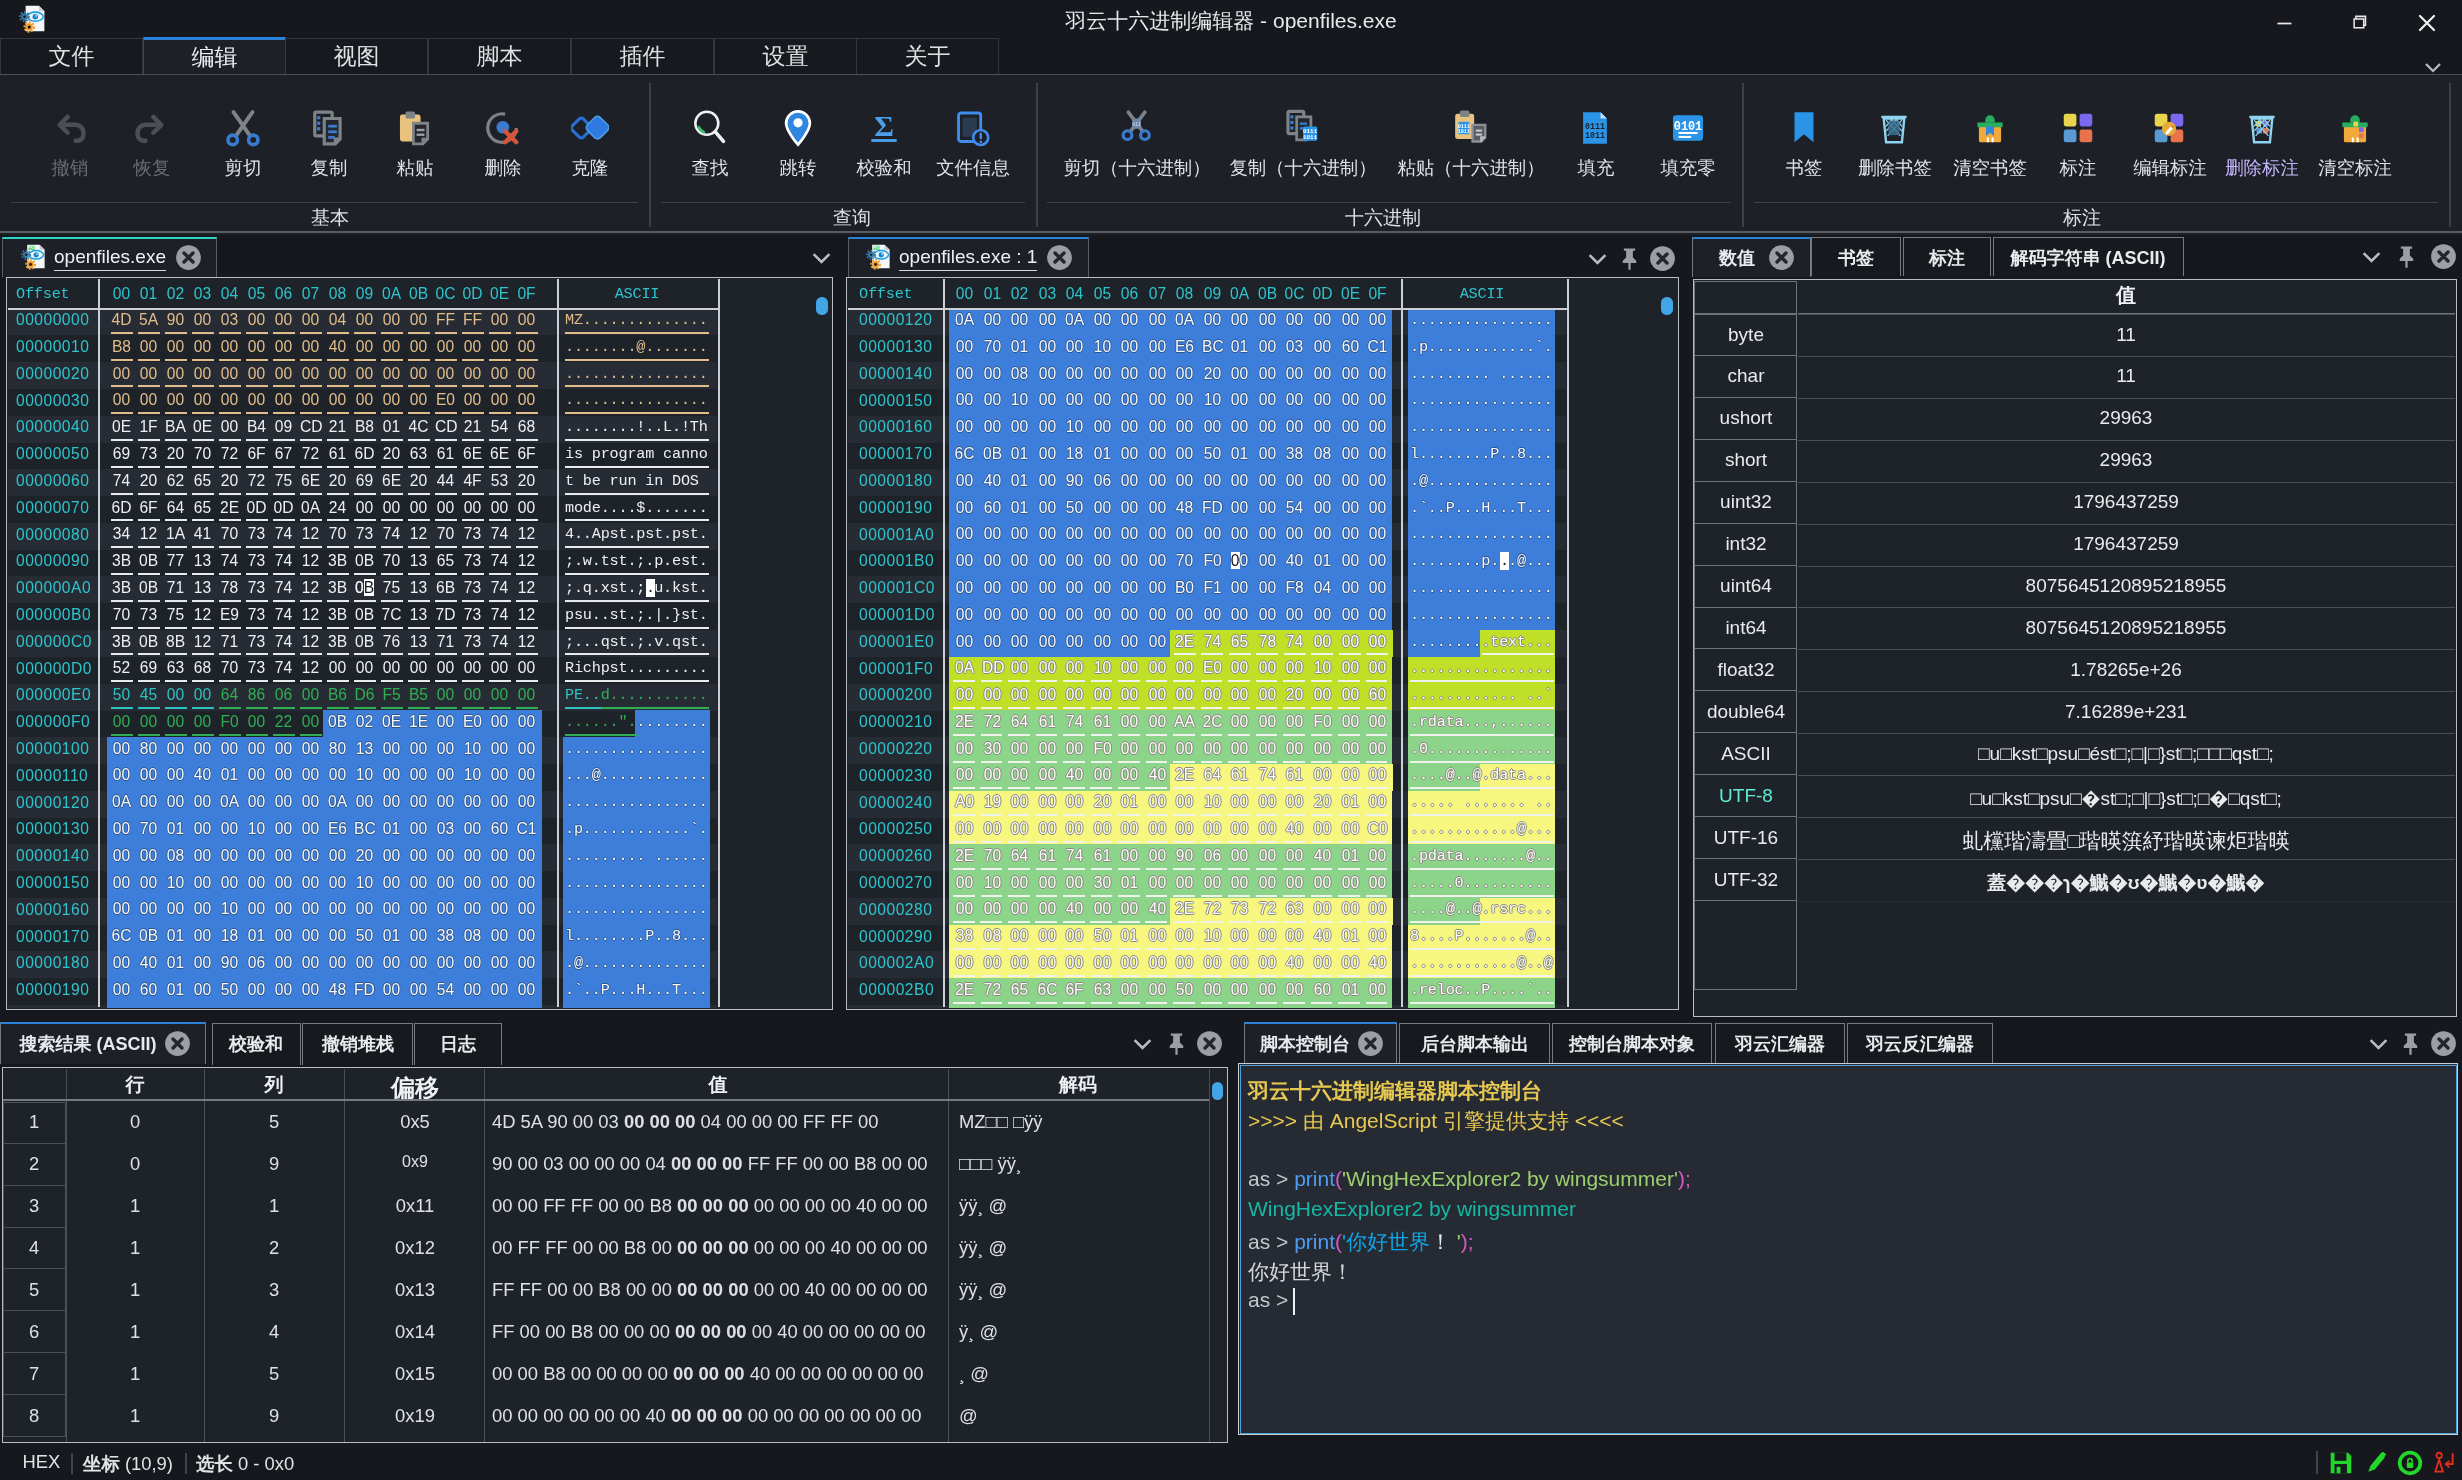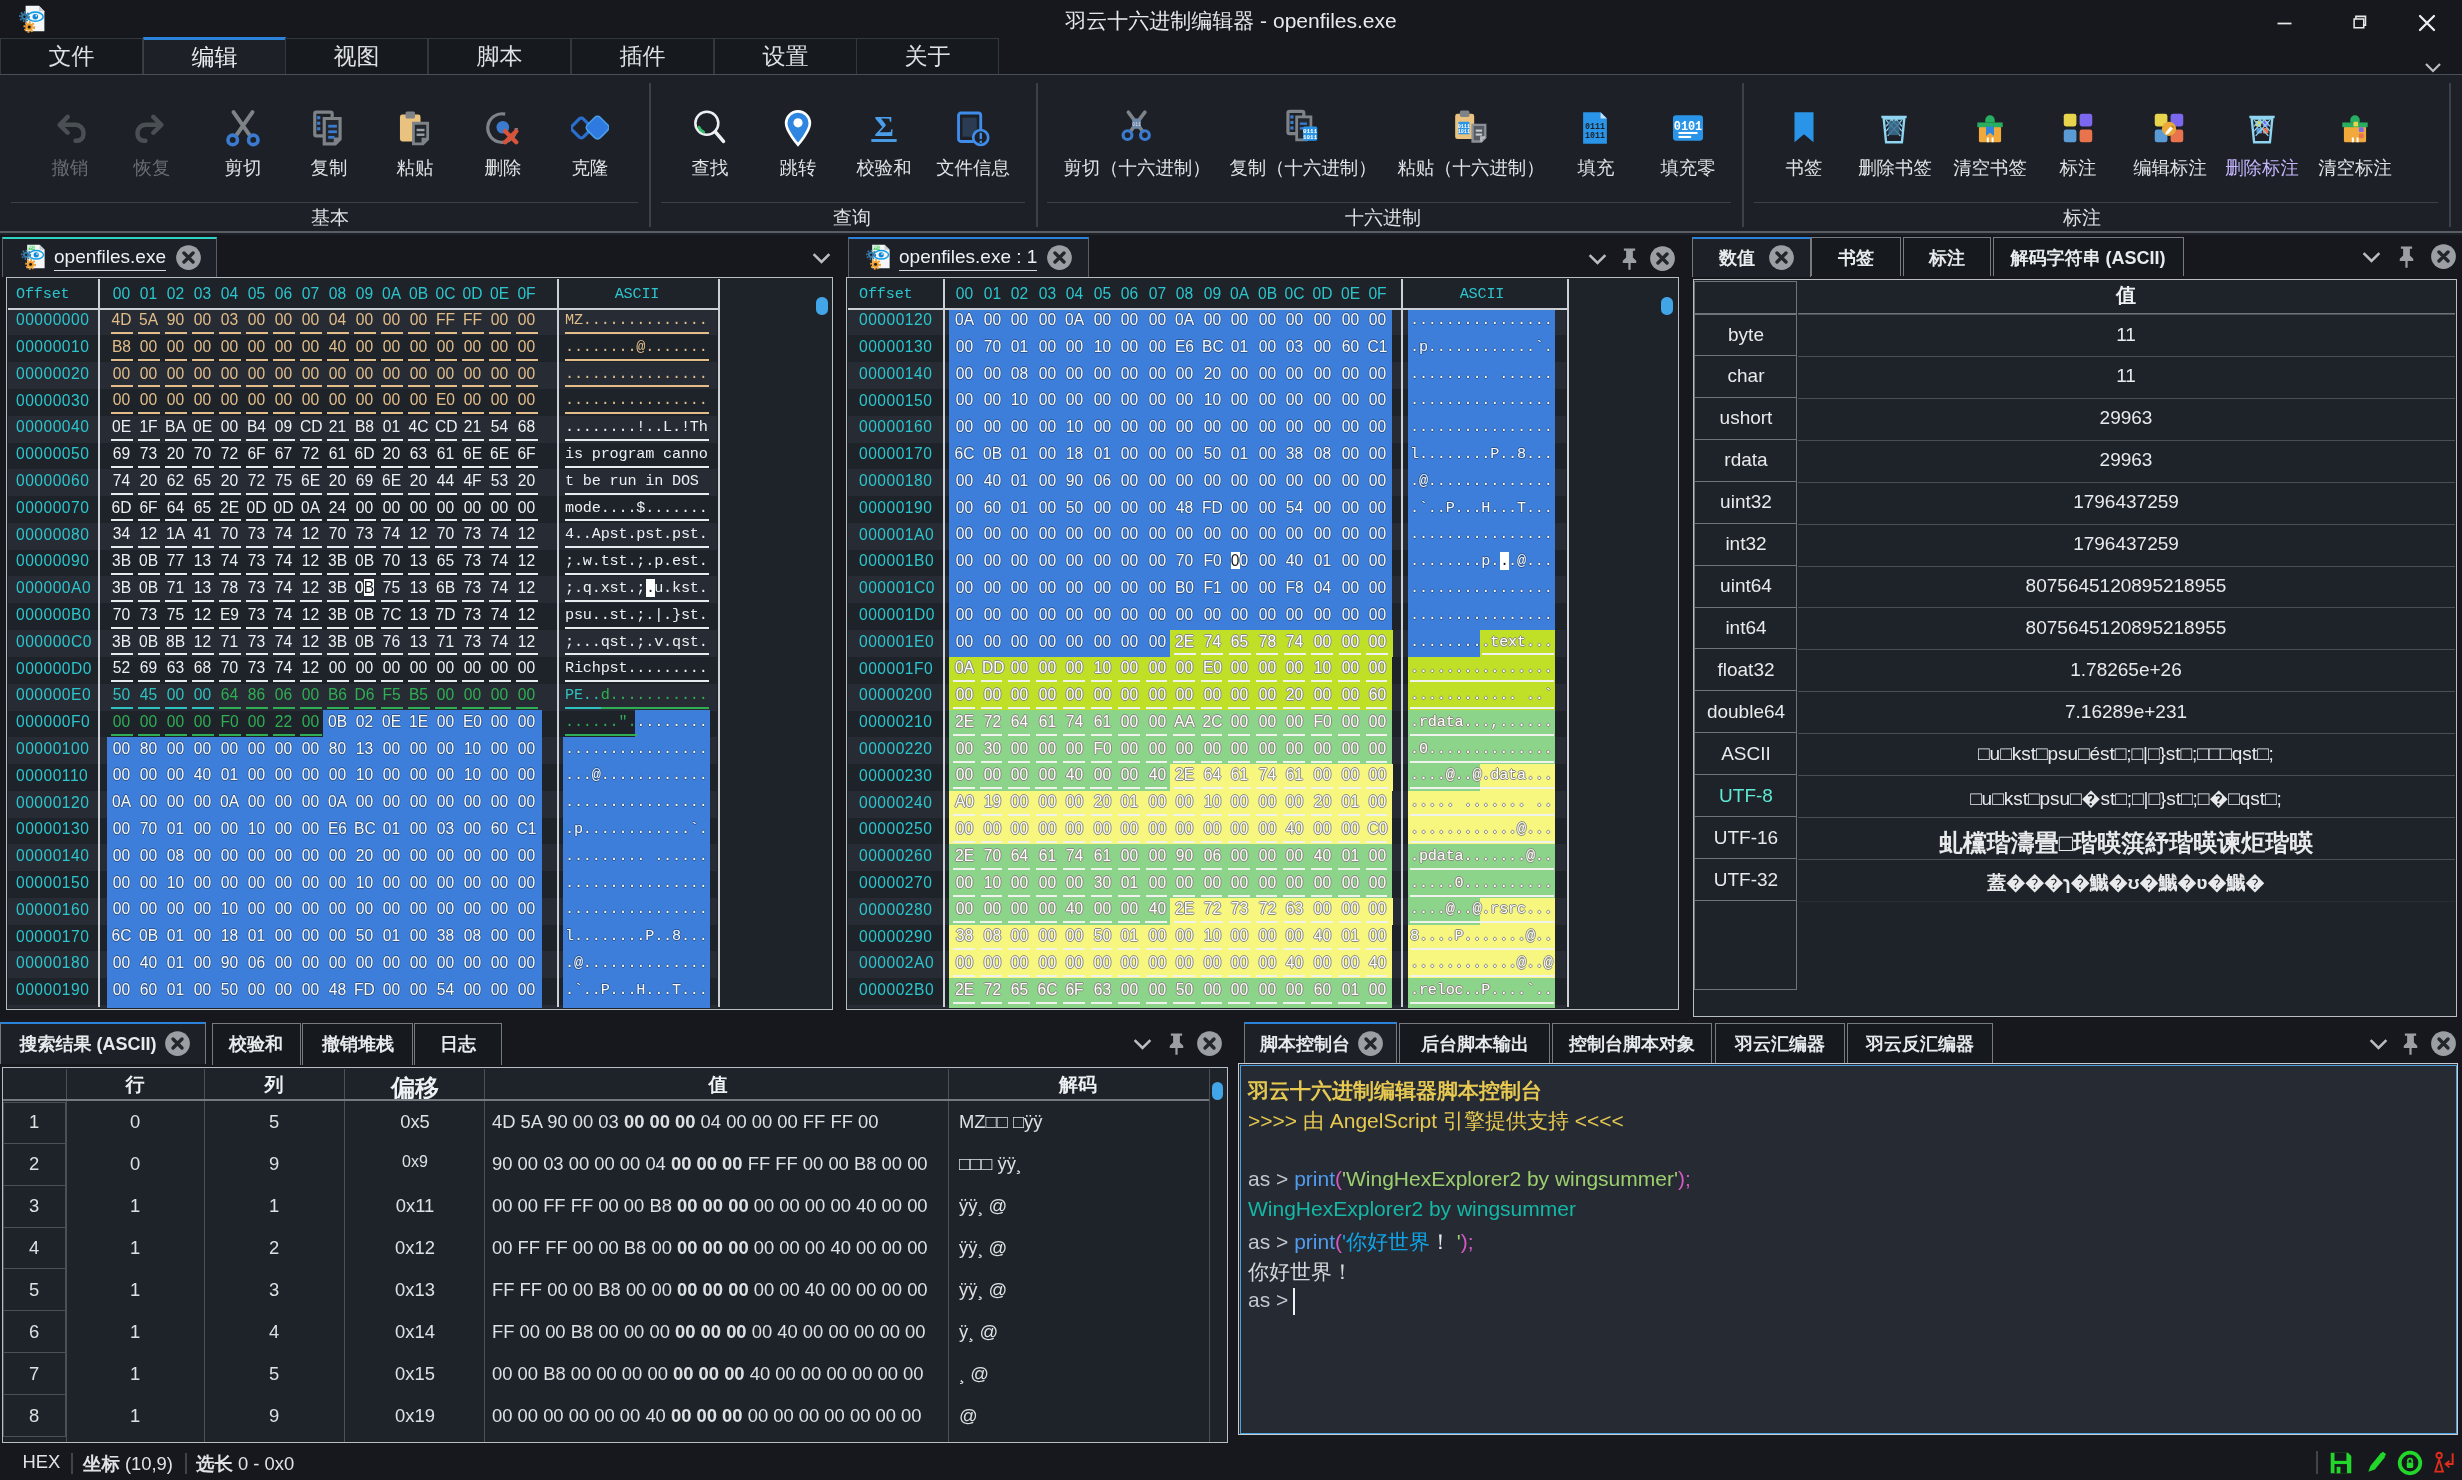--- a/index.html
+++ b/index.html
@@ -1504,21 +1504,21 @@
 <div class="abs ctr" style="left:2126px;top:324px;font-size:19px;color:#e8eaec;">11</div>
 <div class="abs" style="left:1694px;top:356px;width:103px;height:42px;border:0.8px solid #6f747a;border-top:none"></div>
 <div class="abs ctr" style="left:1746px;top:365px;font-size:19px;color:#e8eaec">char</div>
 <div class="abs" style="left:1798px;top:356px;width:657px;height:0.8px;background:#4a4f55"></div>
 <div class="abs ctr" style="left:2126px;top:365px;font-size:19px;color:#e8eaec;">11</div>
 <div class="abs" style="left:1694px;top:398px;width:103px;height:42px;border:0.8px solid #6f747a;border-top:none"></div>
 <div class="abs ctr" style="left:1746px;top:407px;font-size:19px;color:#e8eaec">ushort</div>
 <div class="abs" style="left:1798px;top:398px;width:657px;height:0.8px;background:#4a4f55"></div>
 <div class="abs ctr" style="left:2126px;top:407px;font-size:19px;color:#e8eaec;">29963</div>
 <div class="abs" style="left:1694px;top:440px;width:103px;height:42px;border:0.8px solid #6f747a;border-top:none"></div>
-<div class="abs ctr" style="left:1746px;top:449px;font-size:19px;color:#e8eaec">rdata</div>
+<div class="abs ctr" style="left:1746px;top:449px;font-size:19px;color:#e8eaec">short</div>
 <div class="abs" style="left:1798px;top:440px;width:657px;height:0.8px;background:#4a4f55"></div>
 <div class="abs ctr" style="left:2126px;top:449px;font-size:19px;color:#e8eaec;">29963</div>
 <div class="abs" style="left:1694px;top:482px;width:103px;height:42px;border:0.8px solid #6f747a;border-top:none"></div>
 <div class="abs ctr" style="left:1746px;top:491px;font-size:19px;color:#e8eaec">uint32</div>
 <div class="abs" style="left:1798px;top:482px;width:657px;height:0.8px;background:#4a4f55"></div>
 <div class="abs ctr" style="left:2126px;top:491px;font-size:19px;color:#e8eaec;">1796437259</div>
 <div class="abs" style="left:1694px;top:524px;width:103px;height:42px;border:0.8px solid #6f747a;border-top:none"></div>
 <div class="abs ctr" style="left:1746px;top:533px;font-size:19px;color:#e8eaec">int32</div>
 <div class="abs" style="left:1798px;top:524px;width:657px;height:0.8px;background:#4a4f55"></div>
 <div class="abs ctr" style="left:2126px;top:533px;font-size:19px;color:#e8eaec;">1796437259</div>
@@ -1542,21 +1542,21 @@
 <div class="abs ctr" style="left:1746px;top:743px;font-size:19px;color:#e8eaec">ASCII</div>
 <div class="abs" style="left:1798px;top:733px;width:657px;height:0.8px;background:#4a4f55"></div>
 <div class="abs ctr" style="left:2126px;top:743px;font-size:19px;color:#e8eaec;">□u□kst□psu□ést□;□|□}st□;□□□qst□;</div>
 <div class="abs" style="left:1694px;top:775px;width:103px;height:42px;border:0.8px solid #6f747a;border-top:none"></div>
 <div class="abs ctr" style="left:1746px;top:785px;font-size:19px;color:#5eead4">UTF-8</div>
 <div class="abs" style="left:1798px;top:775px;width:657px;height:0.8px;background:#4a4f55"></div>
 <div class="abs ctr" style="left:2126px;top:785px;font-size:19px;color:#e8eaec;">□u□kst□psu□�st□;□|□}st□;□�□qst□;</div>
 <div class="abs" style="left:1694px;top:817px;width:103px;height:42px;border:0.8px solid #6f747a;border-top:none"></div>
 <div class="abs ctr" style="left:1746px;top:827px;font-size:19px;color:#e8eaec">UTF-16</div>
 <div class="abs" style="left:1798px;top:817px;width:657px;height:0.8px;background:#4a4f55"></div>
-<div class="abs ctr" style="left:2126px;top:827px;font-size:24px;color:#e8eaec;font-weight:bold;">虬欓瑎濤畳□瑎暎篊紓瑎暎谏炬瑎暎</div>
+<div class="abs ctr" style="left:2126px;top:827px;font-size:21px;color:#e8eaec;font-weight:normal;">虬欓瑎濤畳□瑎暎篊紓瑎暎谏炬瑎暎</div>
 <div class="abs" style="left:1694px;top:859px;width:103px;height:42px;border:0.8px solid #6f747a;border-top:none"></div>
 <div class="abs ctr" style="left:1746px;top:869px;font-size:19px;color:#e8eaec">UTF-32</div>
 <div class="abs" style="left:1798px;top:859px;width:657px;height:0.8px;background:#4a4f55"></div>
 <div class="abs ctr" style="left:2126px;top:869px;font-size:19px;color:#e8eaec;font-weight:bold;">蓋���ɿ�鱡�ʊ�鱡�ʋ�鱡�</div>
 <div class="abs" style="left:1694px;top:901px;width:103px;height:89px;border:0.8px solid #6f747a;border-top:none"></div>
 <div class="abs" style="left:1798px;top:901px;width:657px;height:0.8px;background:#282d34"></div>
 <div class="abs" style="left:0px;top:1022px;width:206px;height:42px;background:#1d2127;border:0.8px solid #767b81;border-top:2.4px solid #2a82da;border-bottom:none"></div>
 <div class="abs ctr" style="left:88px;top:1032px;font-size:18px;color:#e8ebee;font-weight:bold">搜索结果 (ASCII)</div>
 <svg class="abs" style="left:164px;top:1030px" width="27" height="27" viewBox="0 0 48 48">
     <circle cx="24" cy="24" r="22" fill="#9b9fa4"></circle>

